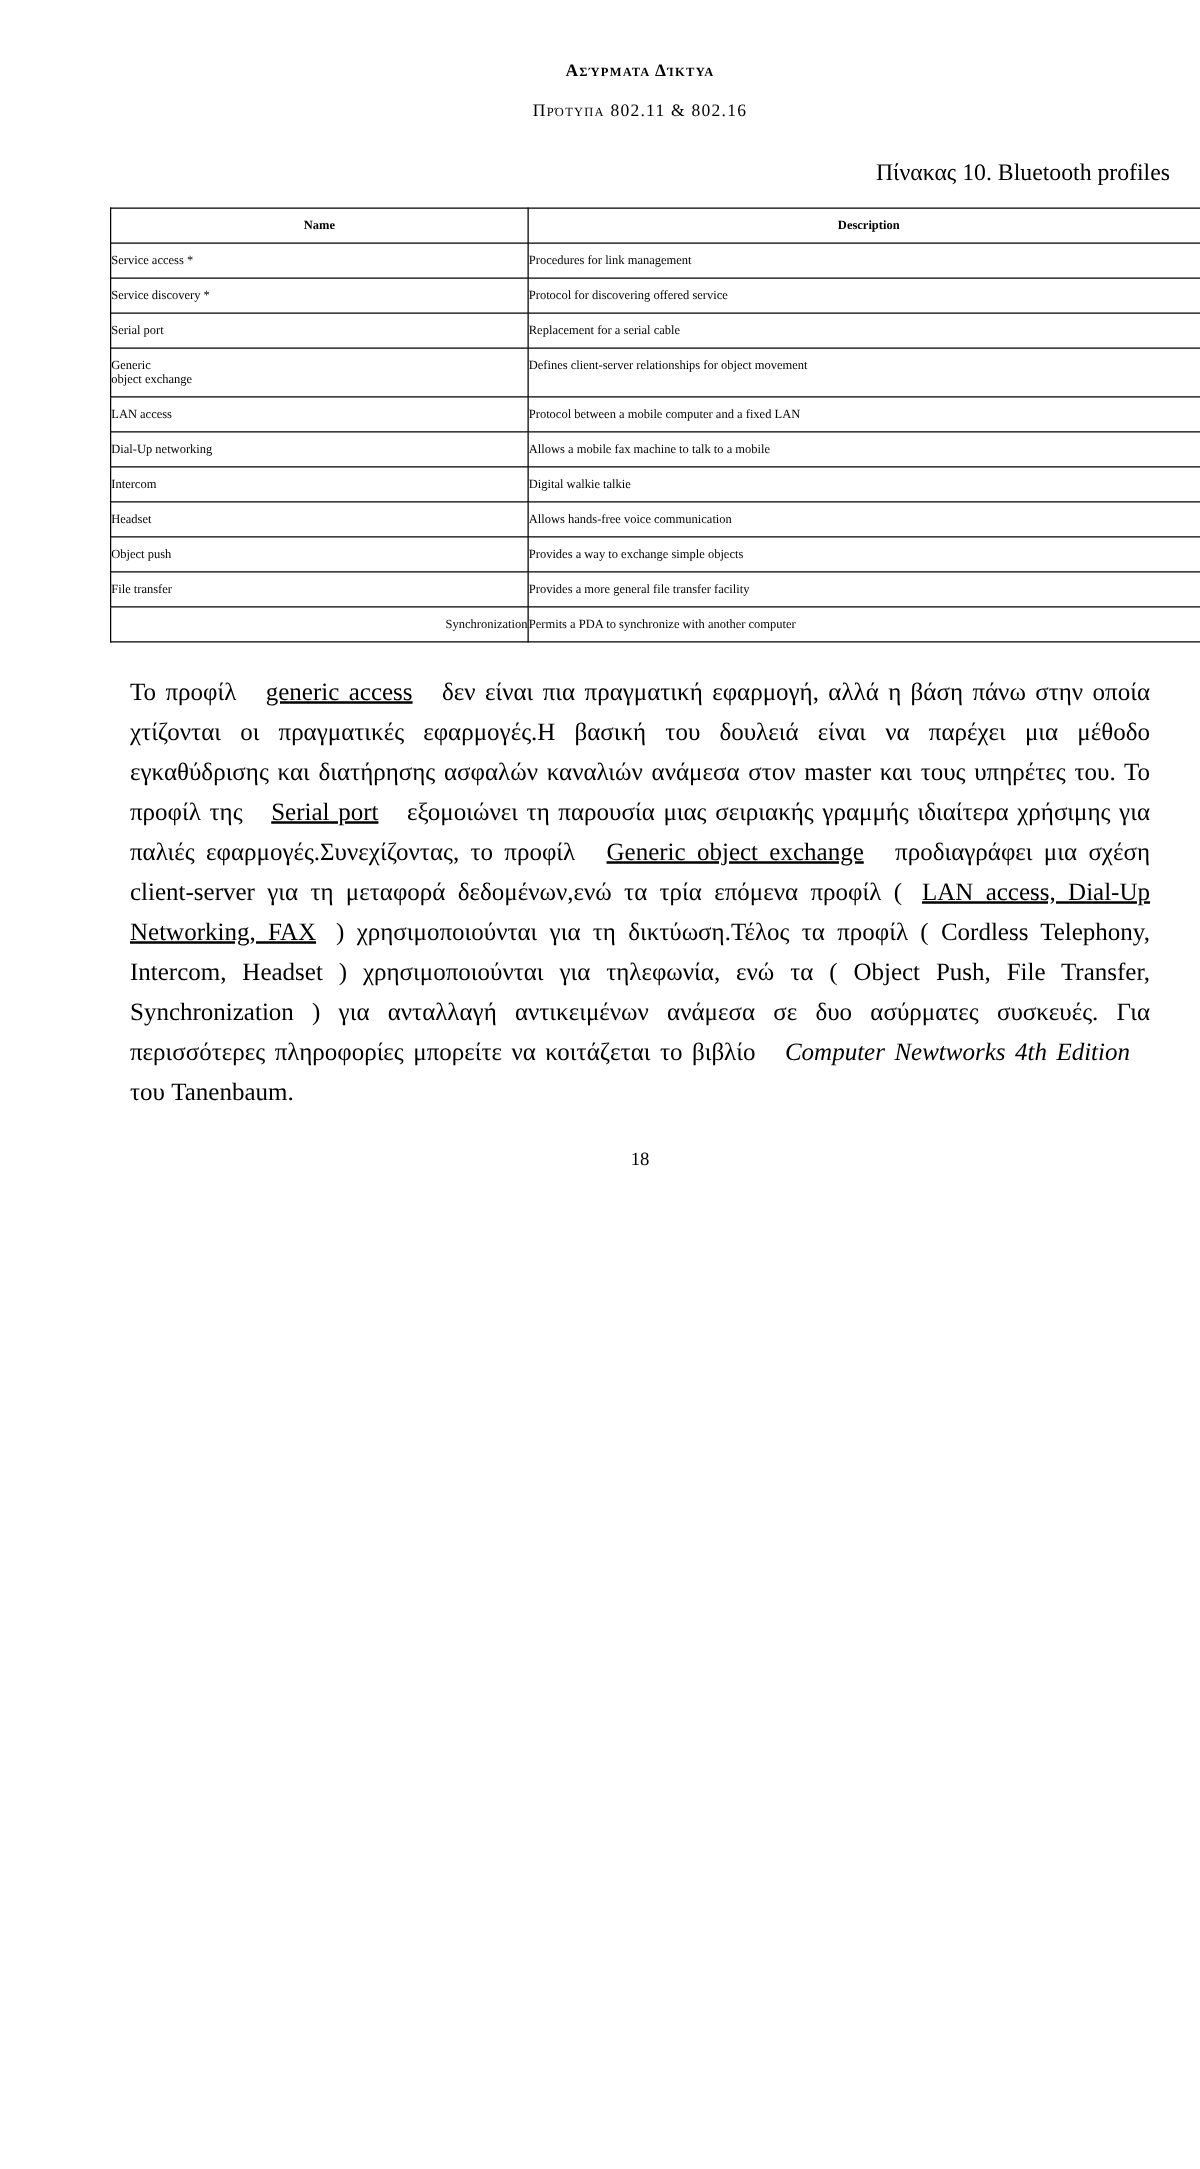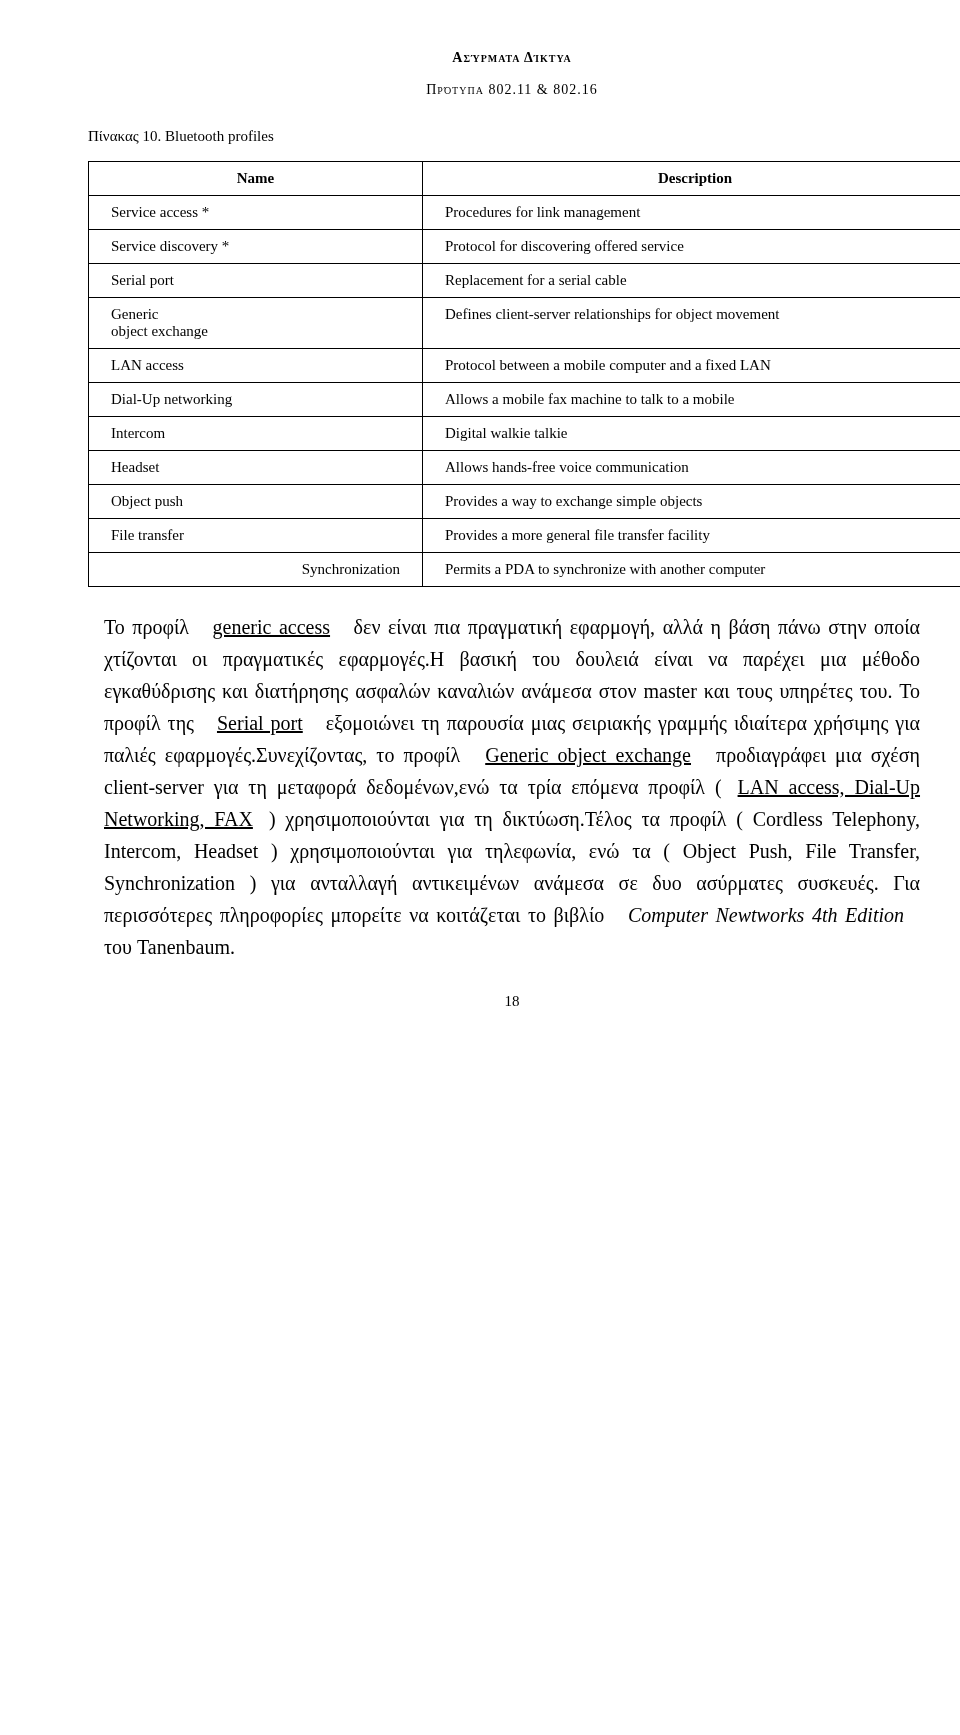--- a/index.html
+++ b/index.html
@@ -17,35 +17,35 @@
       margin-top: 18px;
       margin-bottom: 6px;
       font-size: 14px;
       font-variant: small-caps;
       letter-spacing: 1px;
     }
     .page-header div:first-child {
       font-weight: bold;
     }
     .table-caption {
-      text-align: left;
+      text-align: right;
       margin-top: 30px;
       margin-bottom: 10px;
-      font-size: 15px;
+      font-size: 19px;
     }
     table {
       width: 100%;
       border-collapse: collapse;
       margin-bottom: 24px;
     }
     th, td {
       border: 1px solid #000;
-      padding: 8px 22px;
+      padding: 8px 0;
       vertical-align: top;
-      font-size: 15px;
+      font-size: 10px;
     }
     th {
       font-weight: bold;
       background: #fff;
     }
     .col-name {
       width: 38%;
     }
     .col-desc {
       width: 62%;

